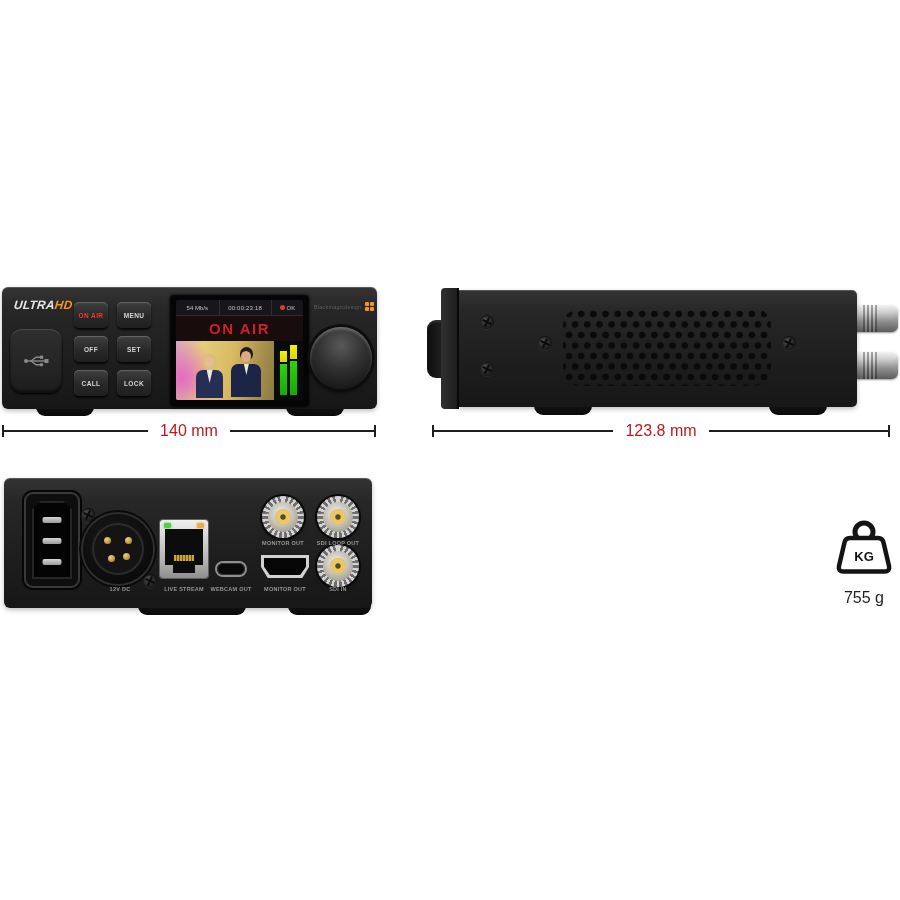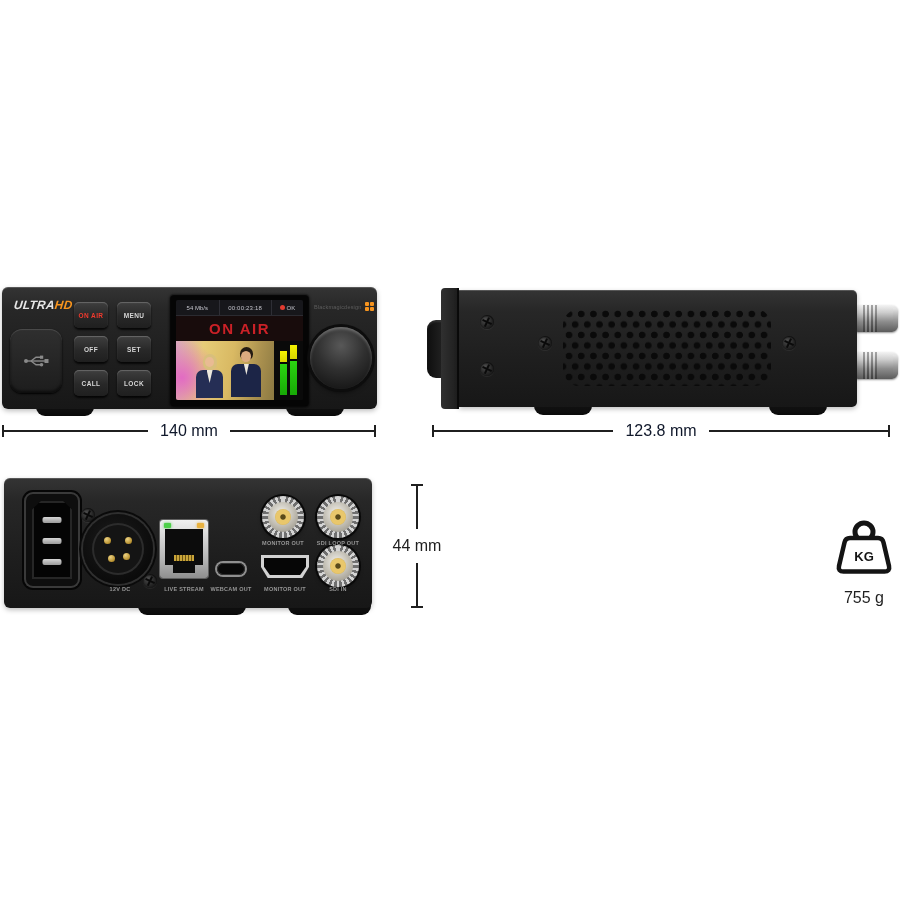--- a/index.html
+++ b/index.html
@@ -13,21 +13,21 @@
   .screw{border-radius:50%;background:radial-gradient(circle at 35% 30%,#4d4d4d,#262626 55%,#101010 95%);
          box-shadow:inset 0 1px 2px rgba(0,0,0,.9),0 1px 1px rgba(255,255,255,.07);}
   .screw::before,.screw::after{content:"";position:absolute;left:50%;top:50%;width:70%;height:2px;background:#0a0a0a;
          transform:translate(-50%,-50%) rotate(25deg);}
   .screw::after{transform:translate(-50%,-50%) rotate(115deg);}
 
   
   .dim-h{display:flex;align-items:center;color:#1f1f1f;}
   .dim-h .tick{width:2px;height:12px;background:#1f1f1f;}
   .dim-h .line{flex:1;height:2px;background:#1f1f1f;}
-  .dim-h .lbl{margin:0 12px;font-size:16px;color:#0f172a;white-space:nowrap;}
+  .dim-h .lbl{margin:0 12px;font-size:16px;color:#b91c1c;white-space:nowrap;}
   .dim-v{display:flex;flex-direction:column;align-items:center;color:#1f1f1f;}
   .dim-v .tick{width:12px;height:2px;background:#1f1f1f;}
   .dim-v .line{width:2px;flex:1;background:#1f1f1f;}
   .dim-v .lbl{margin:8px 0;font-size:16px;color:#1f1f1f;white-space:nowrap;}
 
   
   .fv{left:2px;top:287px;width:375px;height:122px;border-radius:6px;z-index:1;}
   .fv-logo{left:12px;top:11px;font-style:italic;font-weight:900;font-size:12px;letter-spacing:.2px;transform:skewX(-6deg);}
   .fv-logo .u{color:#e6e6e6;}
   .fv-logo .hd{color:#f7941e;}
@@ -313,27 +313,20 @@
 
     <div class="port-lbl" style="left:78px;top:108px;">12V DC</div>
     <div class="port-lbl" style="left:142px;top:108px;">LIVE STREAM</div>
     <div class="port-lbl" style="left:189px;top:108px;">WEBCAM OUT</div>
     <div class="port-lbl" style="left:243px;top:108px;">MONITOR OUT</div>
     <div class="port-lbl" style="left:296px;top:108px;">SDI IN</div>
     <div class="port-lbl" style="left:241px;top:62px;">MONITOR OUT</div>
     <div class="port-lbl" style="left:296px;top:62px;">SDI LOOP OUT</div>
   </div>
 
-  <div class="abs dim-v" style="left:395px;top:484px;width:44px;height:124px;">
-    <span class="tick"></span>
-      <span class="line"></span>
-    <span class="lbl">44 mm</span>
-    <span class="line"></span>
-      <span class="tick"></span>
-  </div>
 
   <svg class="abs" style="left:826px;top:517px;" width="76" height="70" viewBox="0 0 76 70">
     <circle cx="38" cy="15" r="9" fill="none" stroke="#141414" stroke-width="5"></circle>
     <path d="M24 21 h28 q4.5 0 5.5 4.5 l5.5 23.5 q1.2 5.5 -4.5 5.5 H17.5 q-5.7 0 -4.5 -5.5 l5.5 -23.5 q1 -4.5 5.5 -4.5 z" fill="#ffffff" stroke="#141414" stroke-width="4.5" stroke-linejoin="round"></path>
     <text x="38" y="43.5" text-anchor="middle" font-family="Liberation Sans, sans-serif" font-size="13" font-weight="bold" fill="#141414">KG</text>
   </svg>
   <div class="abs wt-val">755 g</div>
 
 </div>
 

